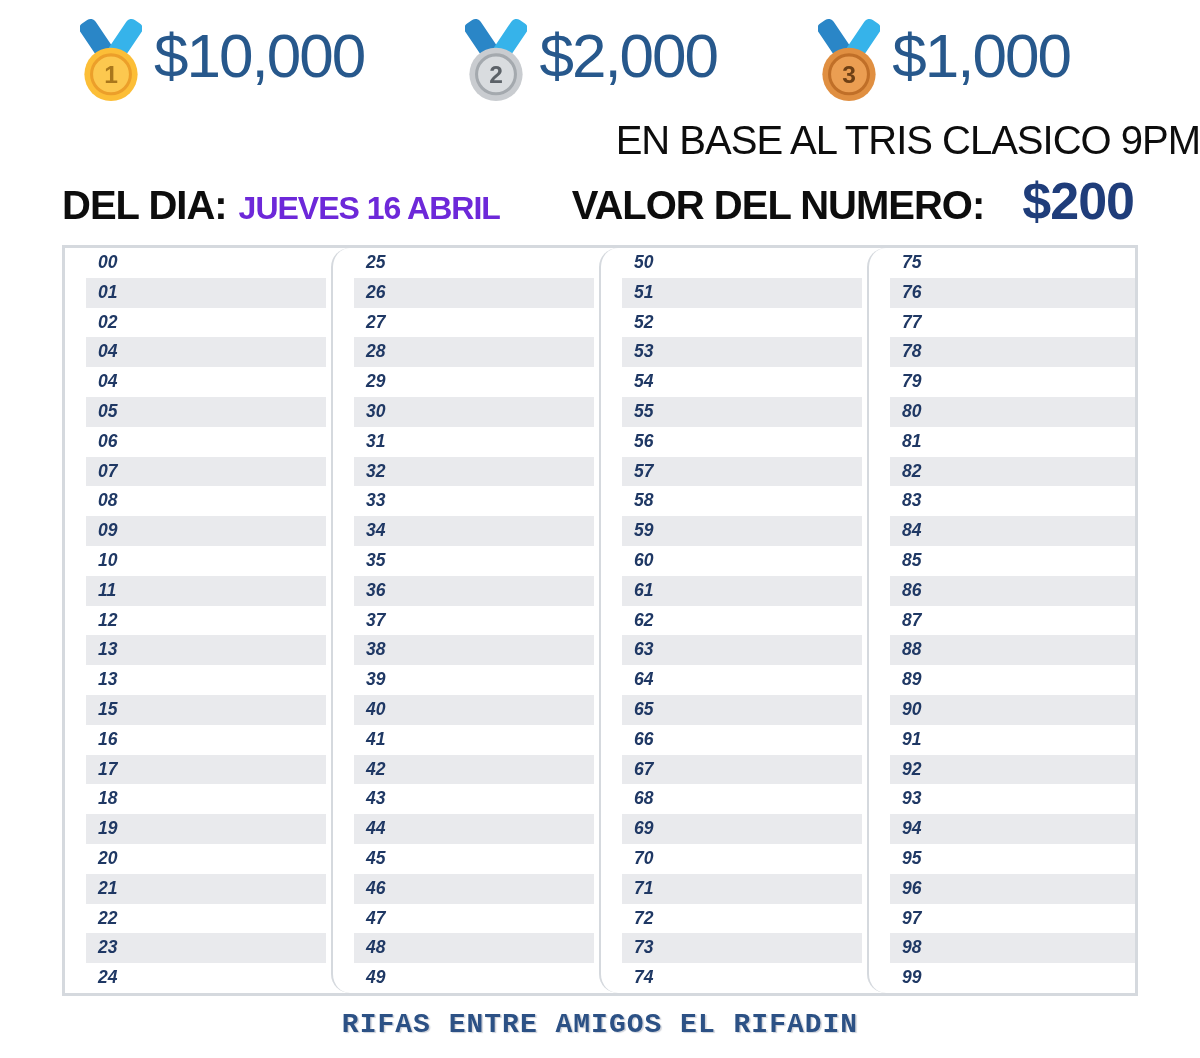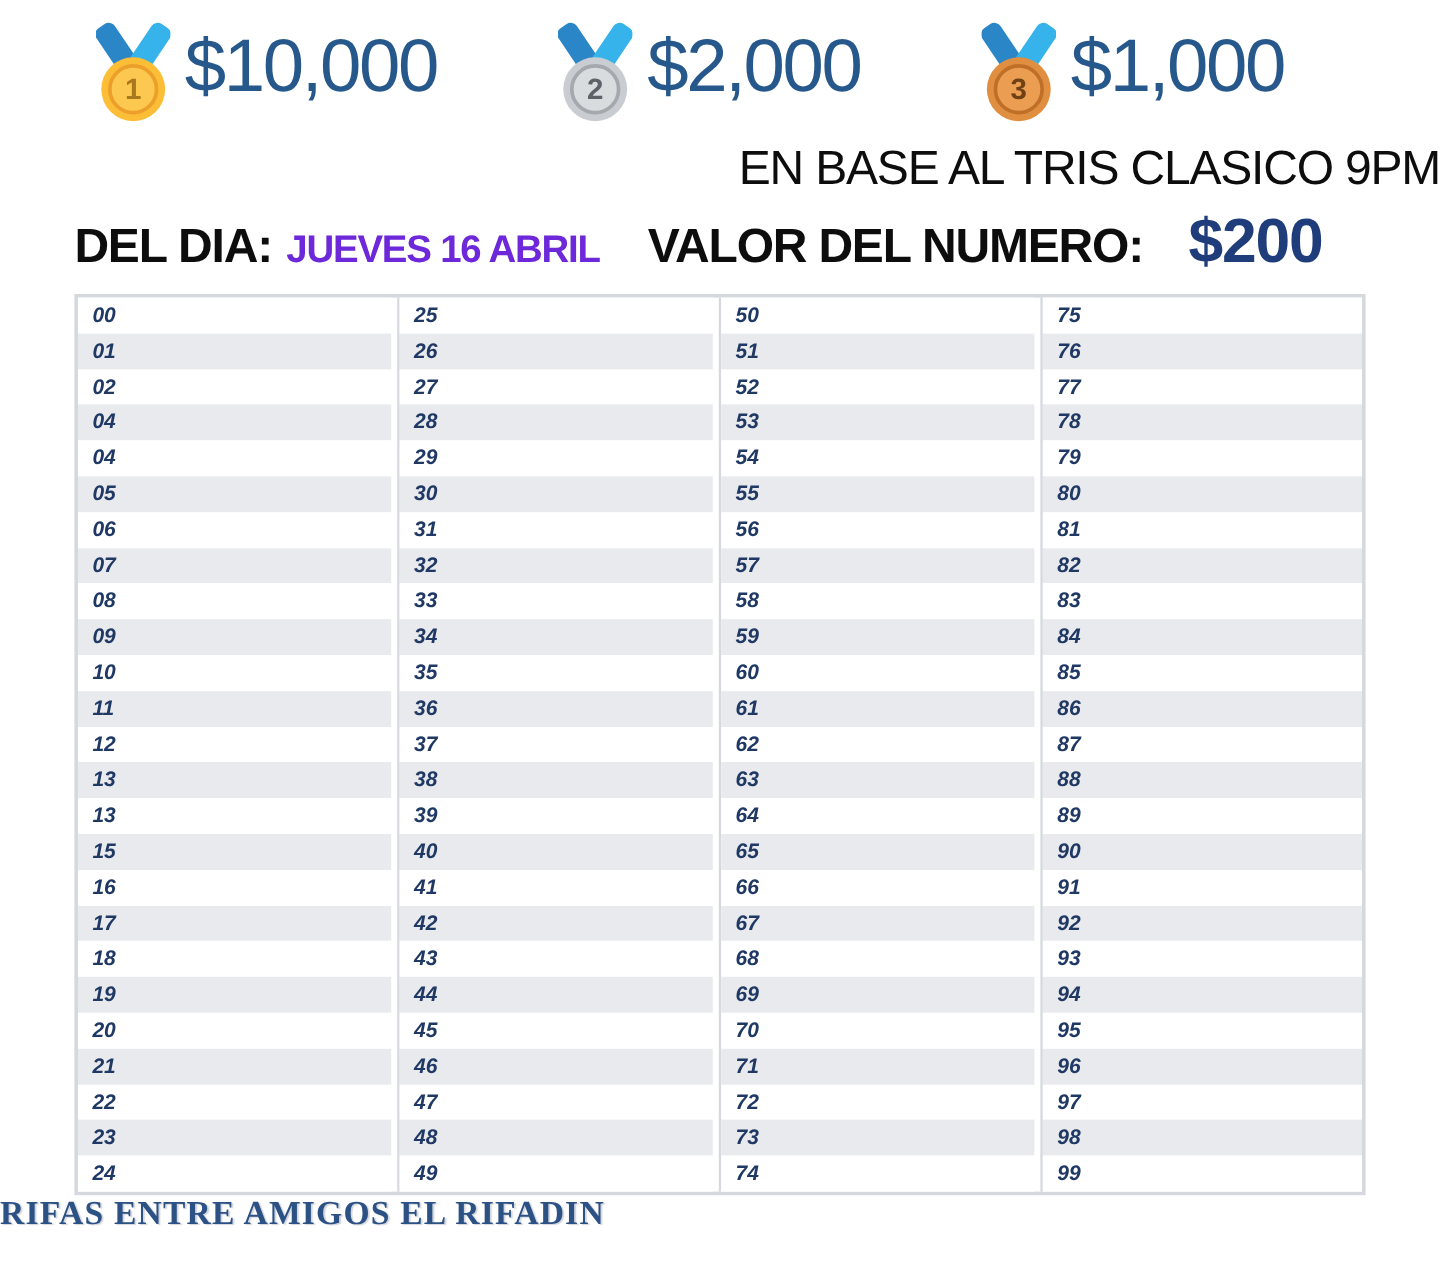--- a/index.html
+++ b/index.html
@@ -32,52 +32,51 @@
 
   
   .subtitle {
     margin-top:16px; text-align:right;
     font-size:40px; font-weight:normal; color:#0d0d0d;
     letter-spacing:-1px;
   }
 
   
   .meta {
-    display:flex; justify-content:flex-start; align-items:baseline;
+    display:flex; justify-content:space-between; align-items:baseline;
     margin:8px 66px 0 62px;
-    gap:40px;
   }
   .meta-left, .meta-right { display:flex; align-items:baseline; gap:12px; }
   .meta-label { font-size:40px; font-weight:bold; color:#0d0d0d; letter-spacing:-1px; }
   .meta-date  { font-size:32px; font-weight:bold; color:#6d28d9; letter-spacing:-1px; }
   .meta-price { font-size:52px; font-weight:bold; color:#1f3d7a; letter-spacing:-1px;margin-left:26px; }
 
   
   .grid-table {
     margin:14px 62px 0 62px;
     border:3px solid #d5d9de;
     display:flex;
     background:#ffffff;
   }
-  .grid-col { flex:1 1 0; min-width:0; }
-  .grid-col + .grid-col { border-left:2px solid #d5d9de; }
+  .grid-col { flex:1 1 0; min-width:0;padding-left:21px; }
+  .grid-col + .grid-col { border-left:2px solid #d5d9de;border-radius:19px; }
   .cell {
     height:29.8px; line-height:29.8px;
     padding-left:12px;
     font-style:italic; font-weight:bold; font-size:17.5px;
     color:#1f3864;
     background:#ffffff;
   }
   .cell:nth-child(even) { background:#e9eaed; }
   .grid-col:not(:last-child) .cell { margin-right:5px; }
 
   
   .footer {
-    text-align:left;
-    font-family:Liberation Serif, serif;
+    margin-top:13px; text-align:center;
+    font-family:Liberation Mono, monospace;
     font-weight:bold; font-size:28px;
     color:#2c5185; letter-spacing:1px;
     text-shadow:1.5px 1px 1px rgba(120,130,150,0.35);
   }
 </style>
 </head>
 <body>
 
 <div class="page">
 

